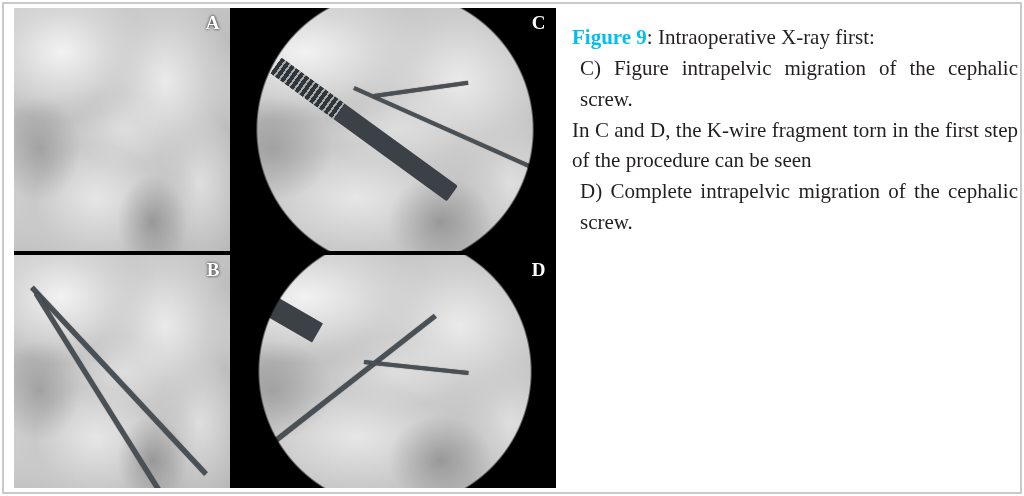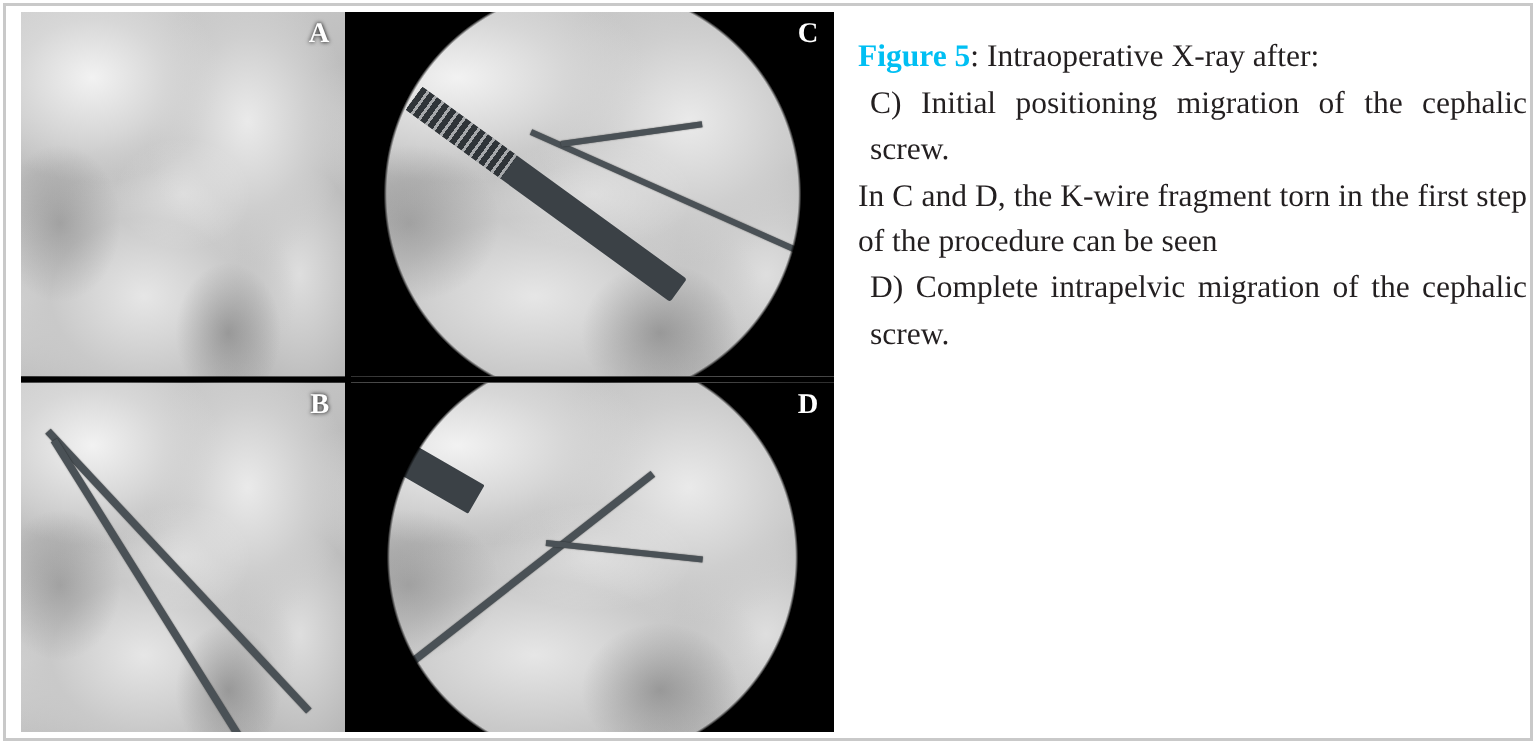--- a/index.html
+++ b/index.html
@@ -204,20 +204,20 @@
       <div class="kwire" style="left:20px; top:200px; width:230px; height:5px; transform: rotate(-38deg); z-index:21;"></div>
       <div class="kwire" style="left:130px; top:105px; width:105px; height:4px; transform: rotate(6deg); z-index:21;"></div>
 
       <div class="fluoro-mask"></div>
       <div class="label">D</div>
     </div>
   </div>
 
   <div id="caption">
     <p>
-      <span class="fig-label">Figure 5</span><span>:</span><span> Intraoperative X-ray after:</span>
-      <span class="cap-line indent">C) Initial positioning migration of the cephalic screw.</span>
+      <span class="fig-label">Figure 9</span><span>:</span><span> Intraoperative X-ray first:</span>
+      <span class="cap-line indent">C) Figure intrapelvic migration of the cephalic screw.</span>
       <span class="cap-line">In C and D, the K-wire fragment torn in the first step of the procedure can be seen</span>
       <span class="cap-line indent">D) Complete intrapelvic migration of the cephalic screw.</span>
     </p>
   </div>
 
 </div>
 
 </body></html>

